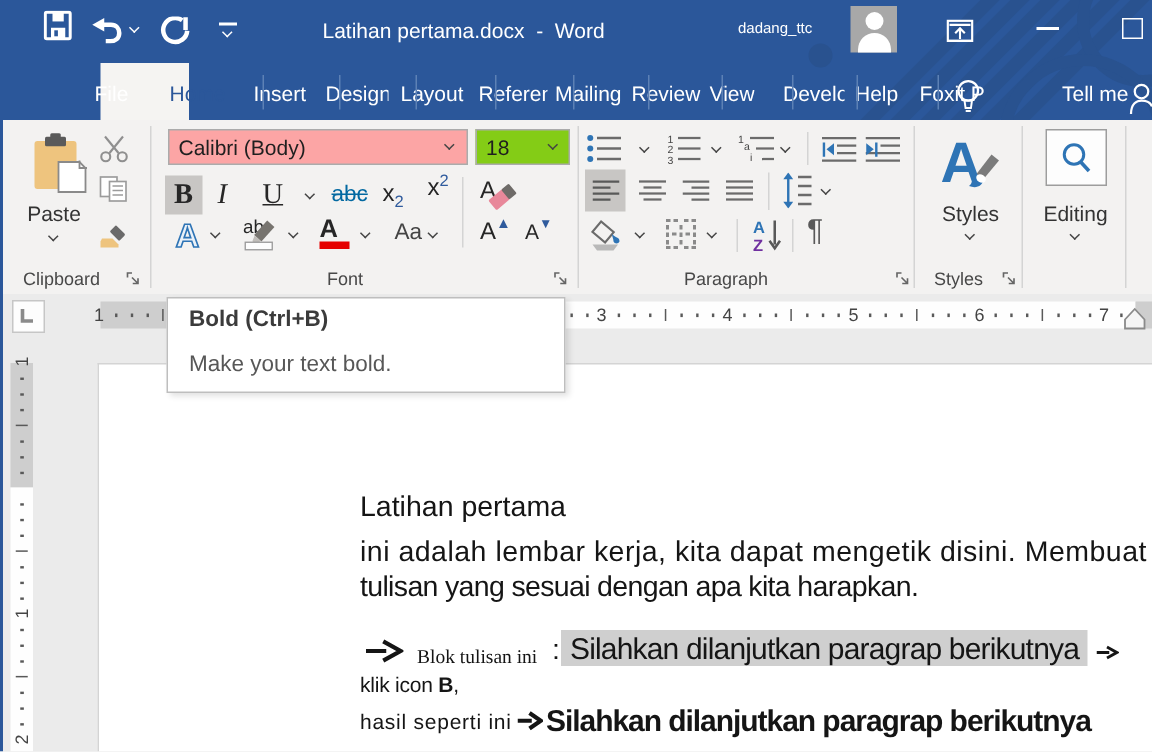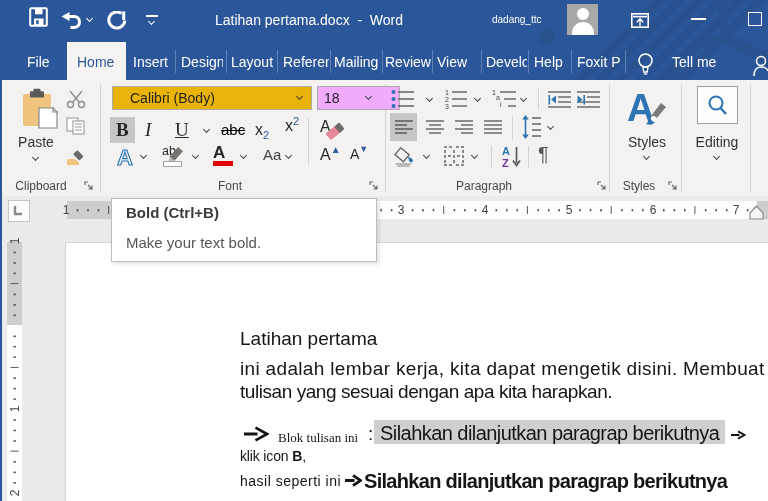--- a/index.html
+++ b/index.html
@@ -4,21 +4,21 @@
 * { margin:0; padding:0; box-sizing:border-box; }
 html,body { width:768px; height:501px; overflow:hidden; }
 #win { position:relative; width:768px; height:501px; font-family:"Liberation Sans",sans-serif; background:#ebebeb; }
 .abs { position:absolute; }
 .wt { color:#fff; }
 .chev { position:absolute; width:6px; height:6px; }
 .chev:before { content:""; position:absolute; left:0px; top:0px; width:4px; height:4px; border-right:1.2px solid #444; border-bottom:1.2px solid #444; transform:rotate(45deg); }
 .chevw:before { border-color:#fff; }
 .sep { position:absolute; width:1px; background:#d4d4d4; }
 .glabel { position:absolute; font-size:12px; color:#484848; text-align:center; }
-.tab { position:absolute; top:54px; font-size:14px; color:#fff; white-space:nowrap; overflow:hidden; height:19px; }
+.tab { position:absolute; top:54px; font-size:14px; color:#fff; white-space:nowrap; overflow:hidden; height:19px;margin-left:36px; }
 .launch { position:absolute; width:10px; height:10px; }
 </style></head>
 <body>
 <div id="win">
 
 <div class="abs" style="left:0px;top:0px;width:768px;height:80px;background:#2b579a;overflow:hidden;">
   <svg class="abs" style="left:430px;top:0px" width="338" height="80" viewBox="0 0 338 80">
     <g stroke="#29528f" stroke-width="9">
       <line x1="100" y1="130" x2="250" y2="-20"></line>
       <line x1="120" y1="130" x2="270" y2="-20"></line>
@@ -144,31 +144,31 @@
 </svg>
 <svg class="abs" style="left:66px;top:146px" width="20" height="20" viewBox="0 0 20 20">
   <path d="M 2 13 L 9 13 L 13 17 L 13 19 L 1 19 L 1 15 Z" fill="#eec47e"></path>
   <rect x="8" y="6" width="9" height="6" rx="1" transform="rotate(45 12 9)" fill="#6a6a6a"></rect>
 </svg>
 <div class="glabel" style="left:6px;top:179px;width:70px;">Clipboard</div>
 <svg class="launch" style="left:84px;top:181px;" viewBox="0 0 10 10">
   <path d="M 1 4 L 1 1 L 4 1 M 4 4 L 8 8 M 8 4.5 L 8 8 L 4.5 8" fill="none" stroke="#666" stroke-width="1.1"></path>
 </svg>
 
-<div class="abs" style="left:112px;top:86px;width:200px;height:24px;background:#eab308;border:1px solid #ababab;font-size:14px;color:#1f1f1f;padding:3px 0 0 17px;">Calibri (Body)</div>
+<div class="abs" style="left:112px;top:86px;width:200px;height:24px;background:#fca5a5;border:1px solid #ababab;font-size:14px;color:#1f1f1f;padding:3px 0 0 6px;">Calibri (Body)</div>
 <div class="chev" style="left:297px;top:94px"></div>
-<div class="abs" style="left:317px;top:86px;width:83px;height:24px;background:#f0abfc;border:1px solid #ababab;font-size:14px;color:#1f1f1f;padding:3px 0 0 6px;">18</div>
+<div class="abs" style="left:317px;top:86px;width:63px;height:24px;background:#84cc16;border:1px solid #ababab;font-size:14px;color:#1f1f1f;padding:3px 0 0 6px;">18</div>
 <div class="chev" style="left:366px;top:94px"></div>
 
 <div class="abs" style="left:110px;top:117px;width:25px;height:26px;background:#c8c6c4;"></div>
 <div class="abs" style="left:116px;top:119px;font-family:'Liberation Serif',serif;font-weight:bold;font-size:19px;color:#262626;">B</div>
 <div class="abs" style="left:145px;top:119px;font-family:'Liberation Serif',serif;font-style:italic;font-size:19px;color:#262626;">I</div>
 <div class="abs" style="left:175px;top:119px;font-family:'Liberation Serif',serif;font-size:19px;color:#262626;text-decoration:underline;">U</div>
 <div class="chev" style="left:204px;top:127px"></div>
-<div class="abs" style="left:221px;top:121px;font-size:15px;color:#000000;text-decoration:line-through;">abc</div>
+<div class="abs" style="left:221px;top:121px;font-size:15px;color:#0369a1;text-decoration:line-through;">abc</div>
 <div class="abs" style="left:255px;top:121px;font-size:16px;color:#262626;">x<span style="font-size:11px;color:#2f5b9d;vertical-align:-4px;">2</span></div>
 <div class="abs" style="left:285px;top:115px;font-size:16px;color:#262626;">x<span style="font-size:11px;color:#2f5b9d;vertical-align:6px;">2</span></div>
 <svg class="abs" style="left:320px;top:116px" width="27" height="26" viewBox="0 0 27 26">
   <text x="0" y="16" font-size="16" fill="#262626" font-family="Liberation Sans">A</text>
   <g transform="rotate(-40 15 15)">
     <rect x="6" y="11" width="12" height="8.5" rx="1" fill="#e8889a"></rect>
     <rect x="17.2" y="11" width="6.5" height="8.5" rx="1" fill="#6e6b68"></rect>
   </g>
 </svg>
 

